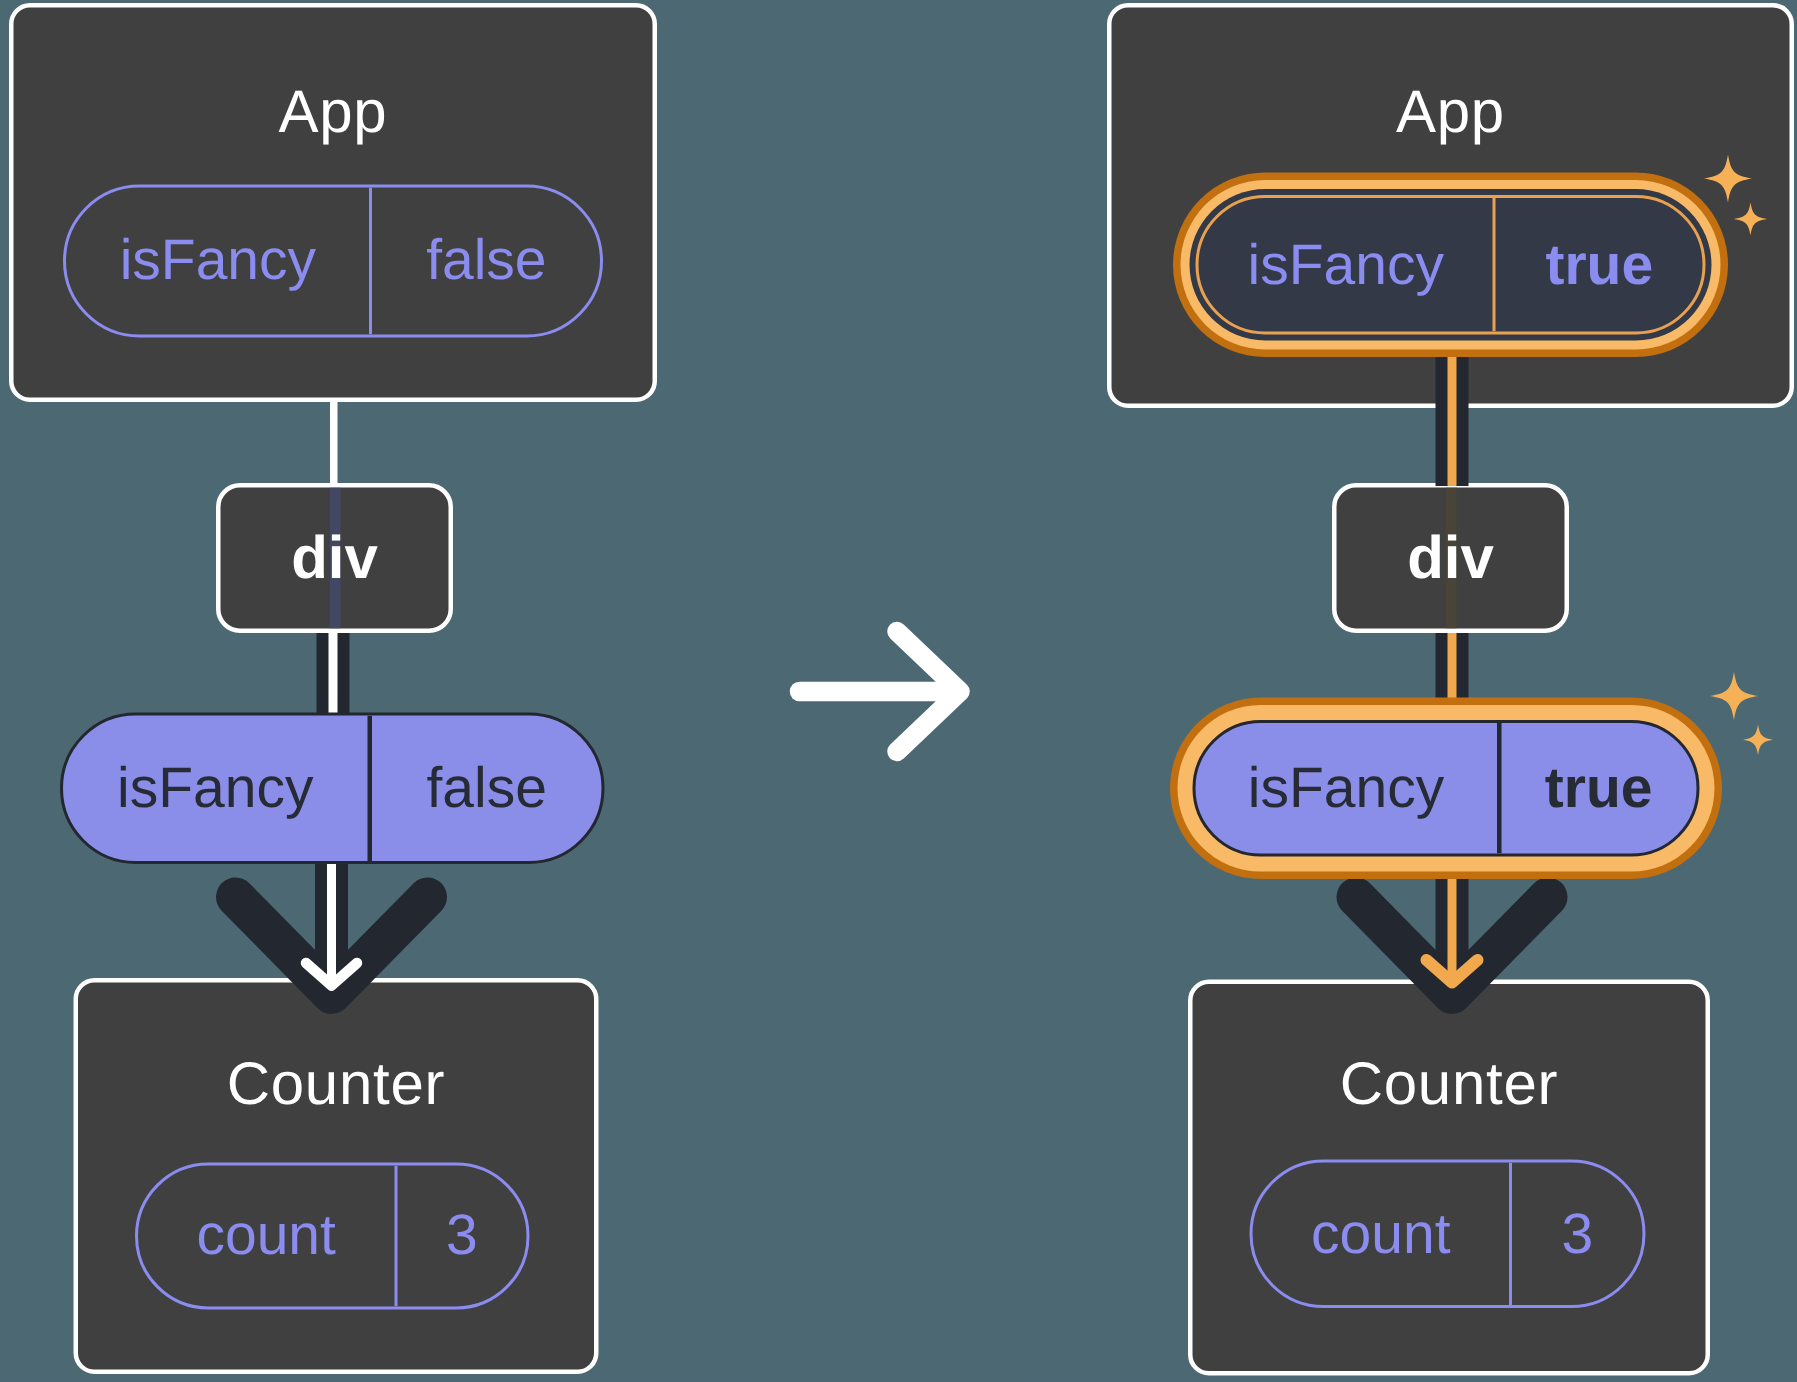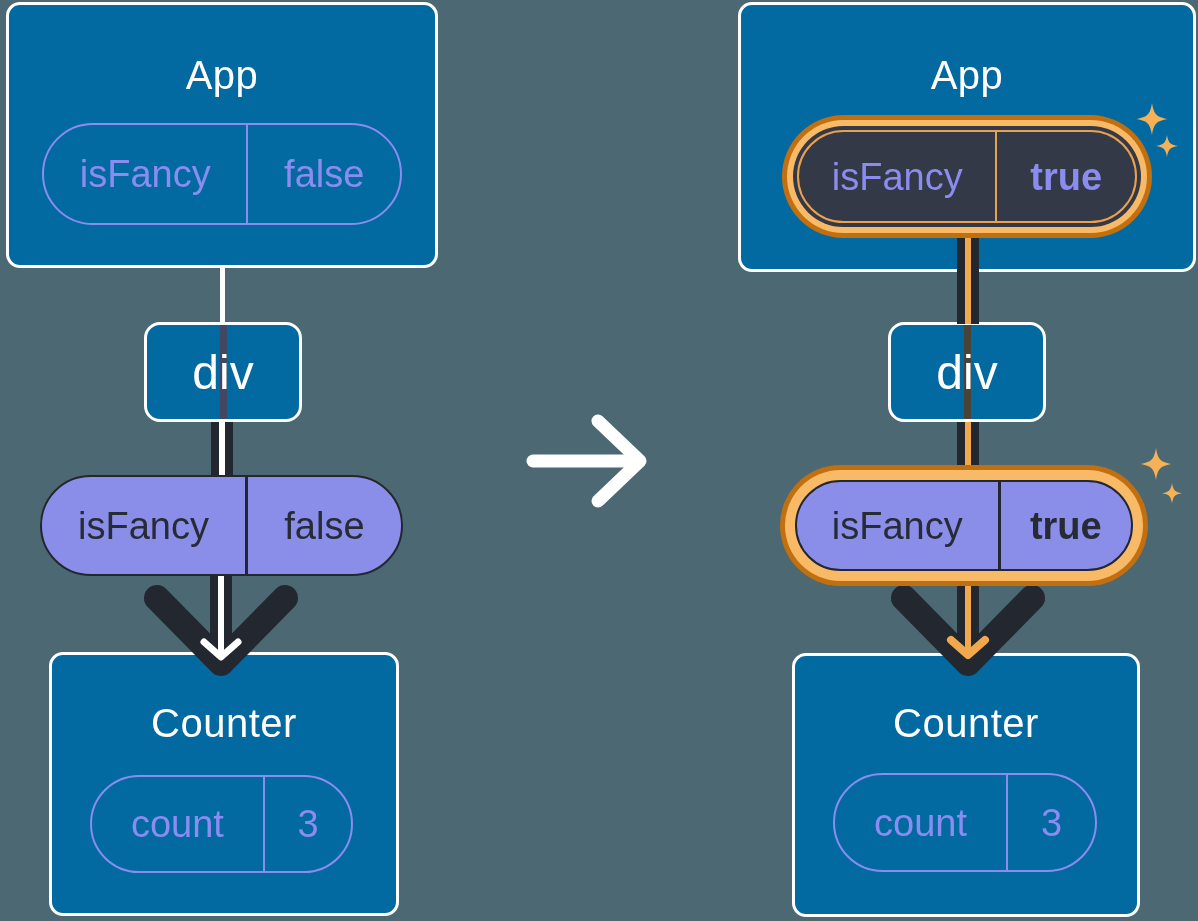--- a/index.html
+++ b/index.html
@@ -6,21 +6,21 @@
   .stage{
     position:relative;width:1198px;height:921px;overflow:hidden;
     background:#4C6872;
     font-family:"Liberation Sans", sans-serif;
     -webkit-font-smoothing:antialiased;
   }
   .abs{position:absolute;box-sizing:border-box;}
   
   .card{
     position:absolute;box-sizing:border-box;
-    background:#0369a1;border:3.5px solid #FFFFFF;border-radius:16px;
+    background:#404040;border:3.5px solid #FFFFFF;border-radius:16px;
   }
   .card-title{
     position:absolute;left:0;right:0;text-align:center;
     color:#FFFFFF;font-size:40px;font-weight:500;letter-spacing:.5px;
   }
   
   .pill{
     position:absolute;box-sizing:border-box;display:flex;
     border-radius:999px;overflow:hidden;align-items:stretch;
   }
@@ -38,21 +38,21 @@
     font-size:38px;line-height:1;white-space:nowrap;
   }
   .bold{font-weight:700;}
   
   .ring-outer{position:absolute;box-sizing:border-box;border-radius:999px;background:#C26F10;}
   .ring-light{position:absolute;inset:5px;border-radius:999px;background:#F8BA67;}
   .ring-gap{position:absolute;inset:11px;border-radius:999px;background:#333947;}
   
   .stripe{position:absolute;top:0;bottom:0;width:7px;left:50%;margin-left:-3.5px;}
   .divcard{display:flex;align-items:center;justify-content:center;overflow:hidden;}
-  .divcard .lbl{position:relative;color:#FFFFFF;font-size:48px;font-weight:400;}
+  .divcard .lbl{position:relative;color:#FFFFFF;font-size:40px;font-weight:700;}
   
   .conn-white{position:absolute;background:#FFFFFF;}
   .band{position:absolute;background:#23272F;}
   .band-core{position:absolute;top:0;bottom:0;left:50%;width:6px;margin-left:-3px;}
 </style>
 </head>
 <body>
 
 <div class="stage">
 

